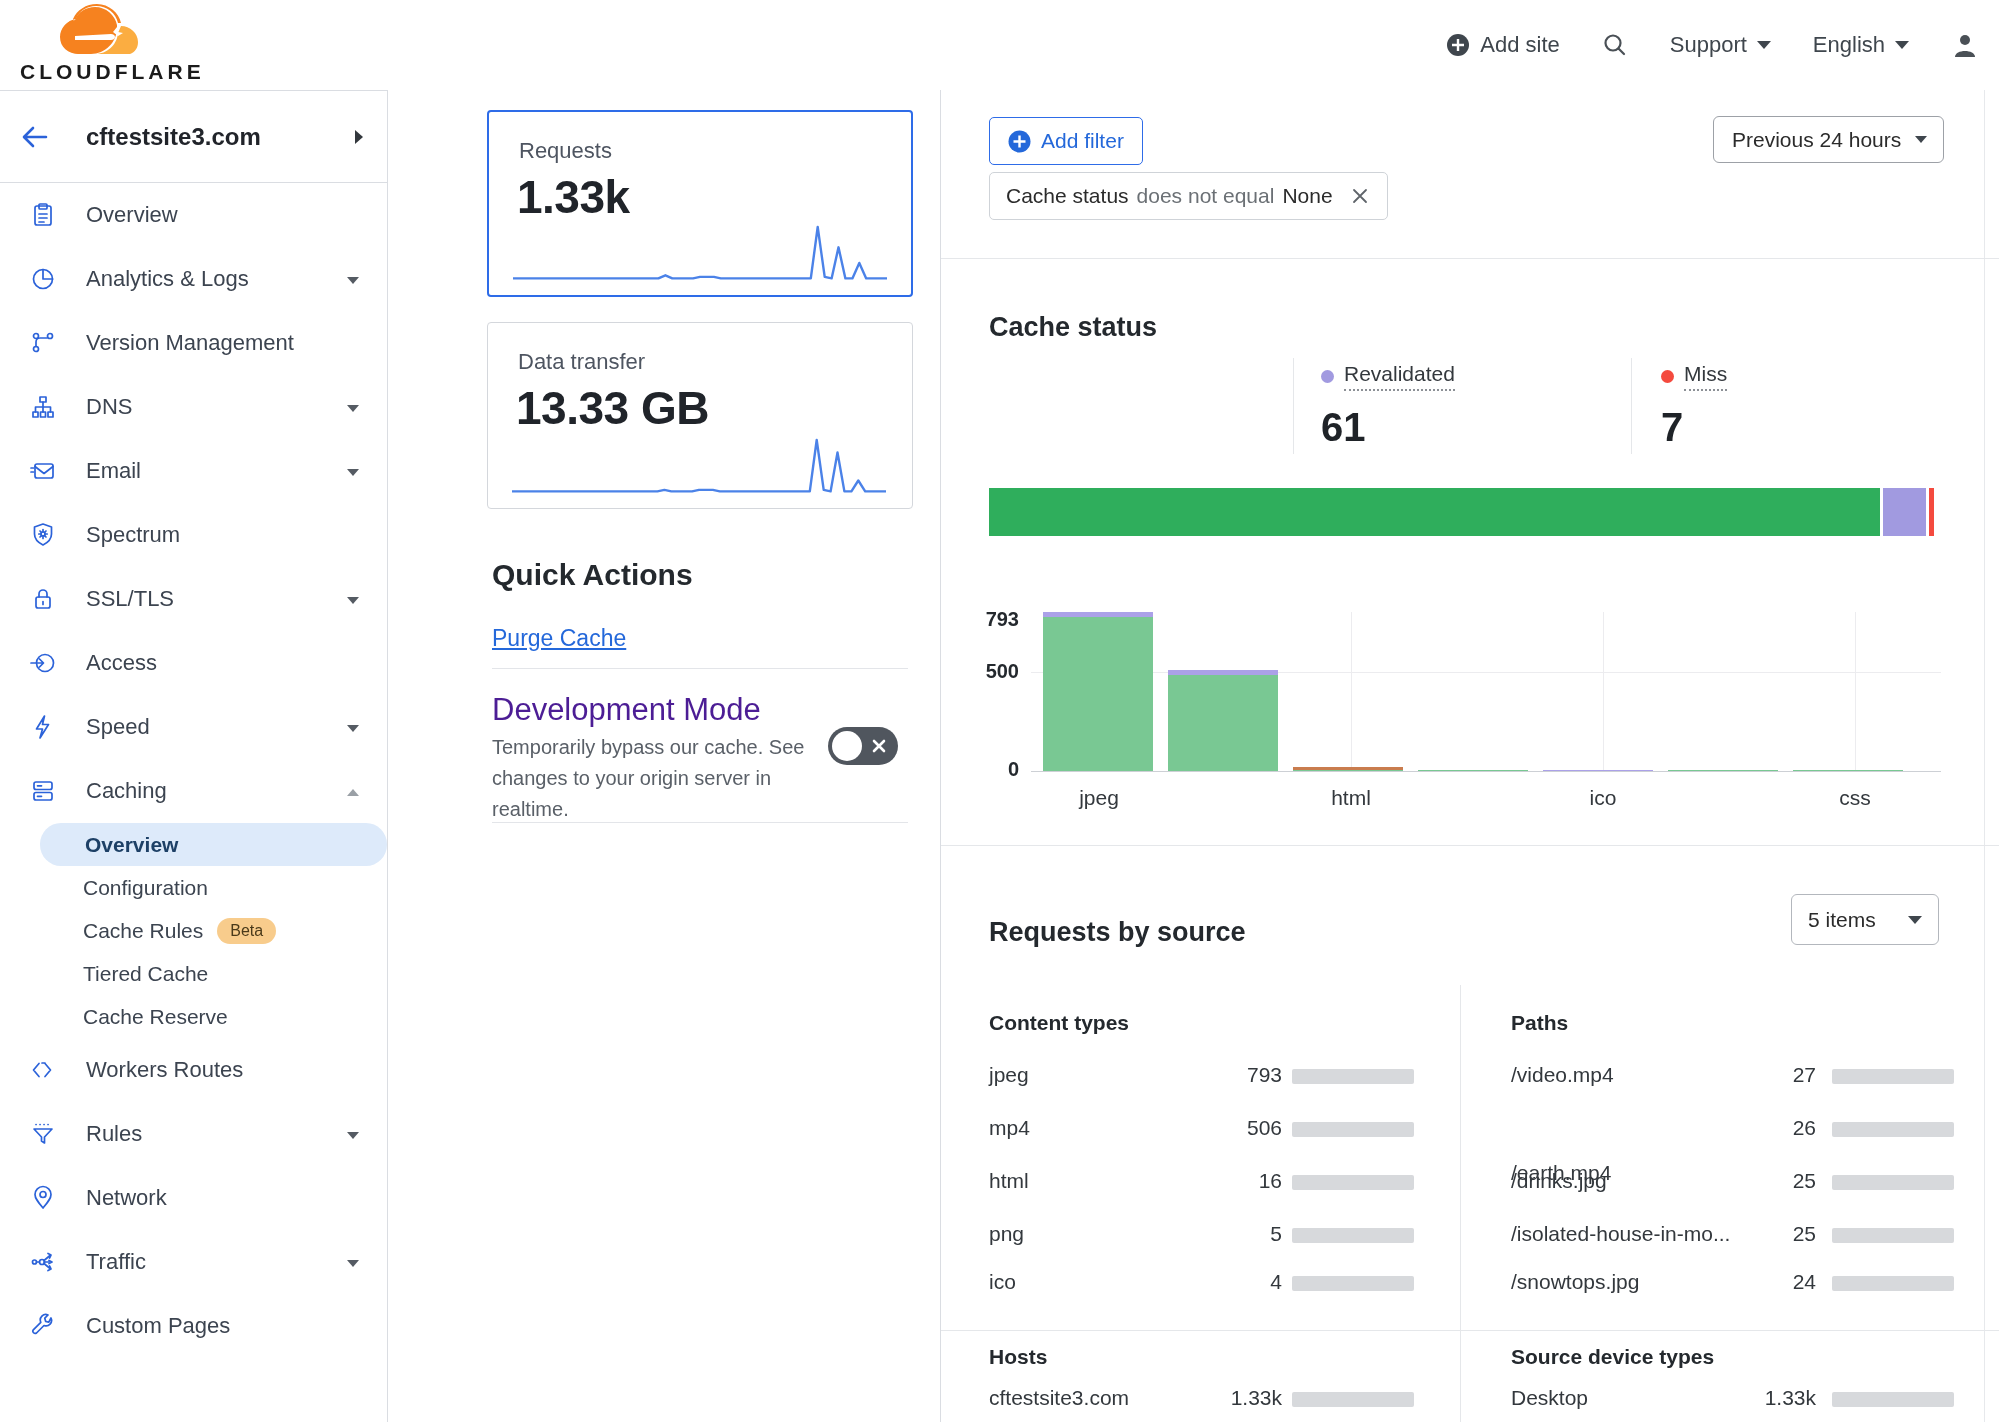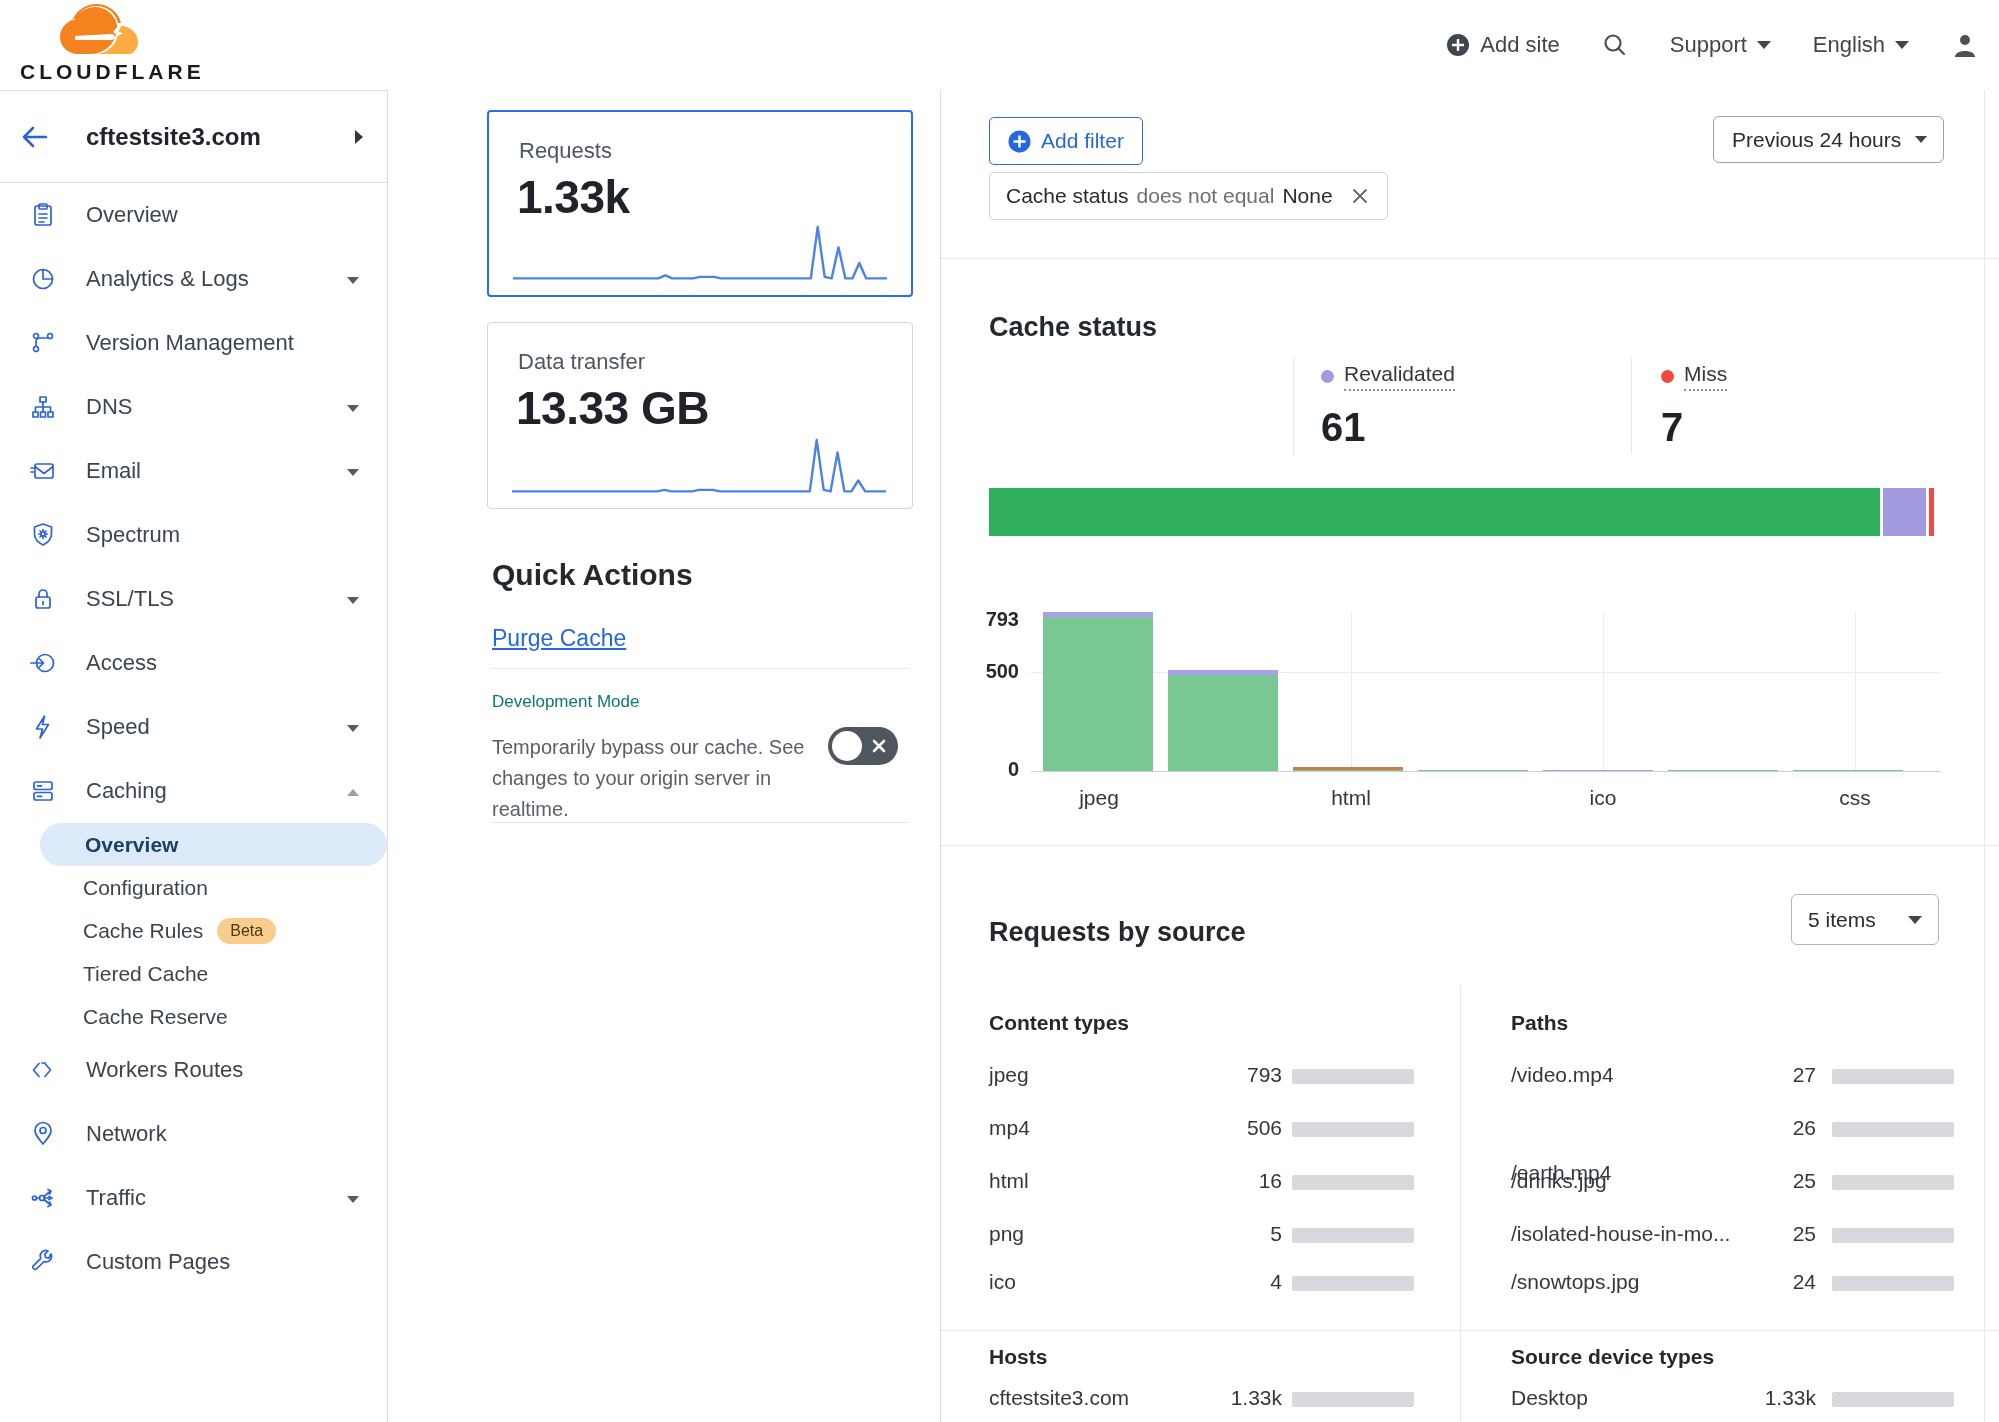--- a/index.html
+++ b/index.html
@@ -38,21 +38,21 @@
   .mcard { position:absolute; left:99px; width:426px; height:187px; border-radius:4px; background:#fff; cursor:pointer; }
   .mcard.sel { border:2.5px solid #2e6ce8; }
   .mcard.plain { border:1.5px solid #d4d7dc; }
   .mcard .clabel { position:absolute; left:30px; top:26px; font-size:22px; color:#4e5561; }
   .mcard .cvalue { position:absolute; left:28px; top:58px; font-size:46px; font-weight:600; color:#20242a; letter-spacing:-0.5px; }
   .spark { position:absolute; left:24px; bottom:12px; width:374px; height:62px; }
   .spark polyline { fill:none; stroke:#4b82e8; stroke-width:2.4; stroke-linejoin:round; stroke-linecap:round; }
   .qa-title { position:absolute; left:104px; top:468px; font-size:30px; font-weight:700; color:#24292e; }
   .purge { position:absolute; left:104px; top:535px; font-size:23px; color:#2468da; text-decoration:underline; cursor:pointer; }
   .mid-div { position:absolute; left:104px; width:416px; height:1px; background:#e3e5e9; }
-  .dev-title { position:absolute; left:104px; top:602px; font-size:17px; color:#0f766e; }
+  .dev-title { position:absolute; left:104px; top:602px; font-size:31px; color:#4c1d95; }
   .dev-para { position:absolute; left:104px; top:642px; width:340px; font-size:20px; line-height:31px; color:#5a6068; }
   .toggle { position:absolute; left:440px; top:637px; width:70px; height:38px; border-radius:19px; background:#50565e; cursor:pointer; }
   .toggle .knob { position:absolute; left:4px; top:4px; width:30px; height:30px; border-radius:50%; background:#fff; }
   .toggle svg { position:absolute; right:10px; top:10px; }
 
   
   .panel { position:absolute; left:940px; top:90px; width:1059px; height:1332px; border-left:1px solid #dadde2; background:#fff; }
   .edge-line { position:absolute; left:1043px; top:0; bottom:0; width:1px; background:#e7e9ec; }
   .btn-addfilter { position:absolute; left:48px; top:27px; height:48px; display:flex; align-items:center; gap:10px;
                    padding:0 18px; border:1.5px solid #2e6ce8; border-radius:5px; color:#2468da; font-size:21px; cursor:pointer; background:#fff; }
@@ -251,20 +251,28 @@
     </div>
 
     <div class="nav-item">
       <svg class="ic ic-stroke" viewBox="0 0 26 26">
           <path d="M9 6.5 l-5.5 6.5 5.5 6.5 M15 6.5 l5.5 6.5 -5.5 6.5 M12 6 l3 0"></path>
         </svg>
       <span class="lbl">Workers Routes</span>
     </div>
     <div class="nav-item">
       <svg class="ic ic-stroke" viewBox="0 0 26 26">
+          <path d="M4 8 h18 l-7.5 8 v6 l-3 -2 v-4 z"></path>
+          <path d="M6 3.5 h.1 M10 3.5 h.1 M14 3.5 h.1 M18 3.5 h.1"></path>
+        </svg>
+      <span class="lbl">Rules</span>
+      <span class="nav-caret"><span class="caret-down"></span></span>
+    </div>
+    <div class="nav-item">
+      <svg class="ic ic-stroke" viewBox="0 0 26 26">
           <path d="M13 23 c5-6 8-9.5 8-13.5 a8 8 0 0 0 -16 0 c0 4 3 7.5 8 13.5 z"></path>
           <circle cx="13" cy="9.5" r="3"></circle>
         </svg>
       <span class="lbl">Network</span>
     </div>
     <div class="nav-item">
       <svg class="ic ic-stroke" viewBox="0 0 26 26">
           <circle cx="4.5" cy="13" r="2"></circle>
           <circle cx="12" cy="13" r="2.5"></circle>
           <path d="M6.5 13 h3 M14 11.5 l6-5 M14 14.5 l6 5 M14 13 h7"></path>

